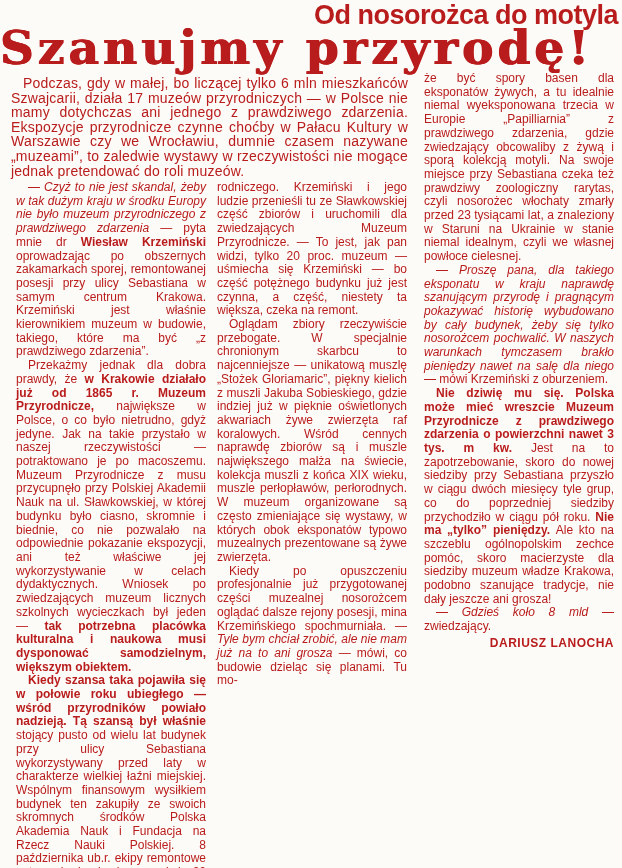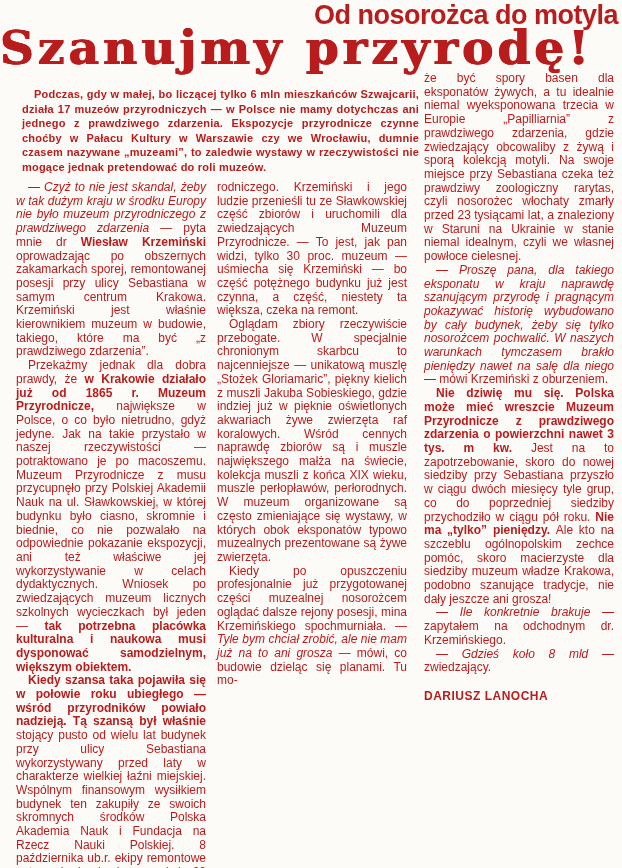--- a/index.html
+++ b/index.html
@@ -32,62 +32,61 @@
     font-weight: bold;
     font-size: 47px;
     letter-spacing: 4px;
     white-space: nowrap;
     text-shadow: 0.6px 0 0 currentColor, -0.6px 0 0 currentColor;
   }
   .lead {
     position: absolute;
     top: 71px; left: 6px;
     width: 397px;
-    margin: 16px;
-    font-size: 11px;
+    margin: 5px;
+    font-size: 14px;
     line-height: 14.6px;
-    font-weight: bold;
+    font-weight: normal;
     text-align: justify;
     text-indent: 12px;
     letter-spacing: 0.2px;
   }
   .col {
     position: absolute;
     width: 190px;
     font-size: 12px;
     line-height: 13.7px;
     text-align: justify;
   }
   .col1 { left: 16px;  top: 181px; }
   .col2 { left: 217px; top: 181px; }
   .col3 { left: 424px; top: 72px;  }
   .col p { margin: 0; }
   .col p.indent { text-indent: 12px; }
-  .col p.right { margin-top: 15px; letter-spacing: 0.5px; }
+  .col p.right { text-align: right; margin-top: 3px; letter-spacing: 0.5px; }
   .b { font-weight: bold; }
   .i { font-style: italic; margin-top: 11px; }
 </style>
 </head>
 <body>
 
 <div class="page">
   <div class="kicker">Od nosorożca do motyla</div>
   <h1 class="headline">Szanujmy przyrodę!</h1>
   <p class="lead">Podczas, gdy w małej, bo liczącej tylko 6 mln mieszkańców Szwajcarii, działa 17 muzeów przyrodniczych — w Polsce nie mamy dotychczas ani jednego z prawdziwego zdarzenia. Ekspozycje przyrodnicze czynne choćby w Pałacu Kultury w Warszawie czy we Wrocławiu, dumnie czasem nazywane „muzeami”, to zaledwie wystawy w rzeczywistości nie mogące jednak pretendować do roli muzeów.</p>
   <div class="col col1">
       <p class="indent"><span class="i">— Czyż to nie jest skandal, żeby w tak dużym kraju w środku Europy nie było muzeum przyrodniczego z prawdziwego zdarzenia </span><span>— pyta mnie dr </span><span class="b">Wiesław Krzemiński</span><span> oprowadzając po obszernych zakamarkach sporej, remontowanej posesji przy ulicy Sebastiana w samym centrum Krakowa. Krzemiński jest właśnie kierownikiem muzeum w budowie, takiego, które ma być „z prawdziwego zdarzenia”.</span></p>
       <p class="indent"><span>Przekażmy jednak dla dobra prawdy, że </span><span class="b">w Krakowie działało już od 1865 r. Muzeum Przyrodnicze,</span><span> największe w Polsce, o co było nietrudno, gdyż jedyne. Jak na takie przystało w naszej rzeczywistości — potraktowano je po macoszemu. Muzeum Przyrodnicze z musu przycupnęło przy Polskiej Akademii Nauk na ul. Sławkowskiej, w której budynku było ciasno, skromnie i biednie, co nie pozwalało na odpowiednie pokazanie ekspozycji, ani też właściwe jej wykorzystywanie w celach dydaktycznych. Wniosek po zwiedzających muzeum licznych szkolnych wycieczkach był jeden — </span><span class="b">tak potrzebna placówka kulturalna i naukowa musi dysponować samodzielnym, większym obiektem.</span></p>
       <p class="indent"><span class="b">Kiedy szansa taka pojawiła się w połowie roku ubiegłego — wśród przyrodników powiało nadzieją. Tą szansą był właśnie </span><span>stojący pusto od wielu lat budynek przy ulicy Sebastiana wykorzystywany przed laty w charakterze wielkiej łaźni miejskiej. Wspólnym finansowym wysiłkiem budynek ten zakupiły ze swoich skromnych środków Polska Akademia Nauk i Fundacja na Rzecz Nauki Polskiej. 8 października ub.r. ekipy remontowe ostro zabrały się do pracy i do 22 stycznia br. zakończyły pierwszy etap adaptacji pomieszczeń na potrzeby Muzeum Przy-</span></p>
     </div>
   <div class="col col2">
-      <p class=""><span>rodniczego. Krzemiński i jego ludzie przenieśli tu ze Sławkowskiej część zbiorów i uruchomili dla zwiedzających Muzeum Przyrodnicze. — To jest, jak pan widzi, tylko 30 proc. muzeum — uśmiecha się Krzemiński — bo część potężnego budynku już jest czynna, a część, niestety ta większa, czeka na remont.</span></p>
+      <p class=""><span>rodniczego. Krzemiński i jego ludzie przenieśli tu ze Sławkowskiej część zbiorów i uruchomili dla zwiedzających Muzeum Przyrodnicze. — To jest, jak pan widzi, tylko 20 proc. muzeum — uśmiecha się Krzemiński — bo część potężnego budynku już jest czynna, a część, niestety ta większa, czeka na remont.</span></p>
       <p class="indent"><span>Oglądam zbiory rzeczywiście przebogate. W specjalnie chronionym skarbcu to najcenniejsze — unikatową muszlę „Stożek Gloriamaric”, piękny kielich z muszli Jakuba Sobieskiego, gdzie indziej już w pięknie oświetlonych akwariach żywe zwierzęta raf koralowych. Wśród cennych naprawdę zbiorów są i muszle największego małża na świecie, kolekcja muszli z końca XIX wieku, muszle perłopławów, perłorodnych. W muzeum organizowane są często zmieniające się wystawy, w których obok eksponatów typowo muzealnych prezentowane są żywe zwierzęta.</span></p>
       <p class="indent"><span>Kiedy po opuszczeniu profesjonalnie już przygotowanej części muzealnej nosorożcem oglądać dalsze rejony posesji, mina Krzemińskiego spochmurniała. — </span><span class="i">Tyle bym chciał zrobić, ale nie mam już na to ani grosza </span><span>— mówi, co budowie dzieląc się planami. Tu mo-</span></p>
     </div>
   <div class="col col3">
       <p class=""><span>że być spory basen dla eksponatów żywych, a tu idealnie niemal wyeksponowana trzecia w Europie „Papilliarnia” z prawdziwego zdarzenia, gdzie zwiedzający obcowaliby z żywą i sporą kolekcją motyli. Na swoje miejsce przy Sebastiana czeka też prawdziwy zoologiczny rarytas, czyli nosorożec włochaty zmarły przed 23 tysiącami lat, a znaleziony w Staruni na Ukrainie w stanie niemal idealnym, czyli we własnej powłoce cielesnej.</span></p>
       <p class="indent"><span class="i">— Proszę pana, dla takiego eksponatu w kraju naprawdę szanującym przyrodę i pragnącym pokazywać historię wybudowano by cały budynek, żeby się tylko nosorożcem pochwalić. W naszych warunkach tymczasem brakło pieniędzy nawet na salę dla niego — </span><span>mówi Krzemiński z oburzeniem.</span></p>
       <p class="indent"><span class="b">Nie dziwię mu się. Polska może mieć wreszcie Muzeum Przyrodnicze z prawdziwego zdarzenia o powierzchni nawet 3 tys. m kw. </span><span>Jest na to zapotrzebowanie, skoro do nowej siedziby przy Sebastiana przyszło w ciągu dwóch miesięcy tyle grup, co do poprzedniej siedziby przychodziło w ciągu pół roku. </span><span class="b">Nie ma „tylko” pieniędzy. </span><span>Ale kto na szczeblu ogólnopolskim zechce pomóc, skoro macierzyste dla siedziby muzeum władze Krakowa, podobno szanujące tradycje, nie dały jeszcze ani grosza!</span></p>
-      <p class="indent"><span class="i">— Ile konkretnie brakuje — </span><span>zapytałem na odchodnym dr. Krzemińskiego.</span></p>
       <p class="indent"><span class="i">— Gdzieś koło 8 mld — </span><span>zwiedzający.</span></p>
       <p class=" right"><span class="b">DARIUSZ LANOCHA</span></p>
     </div>
 </div>
 
 </body></html>

